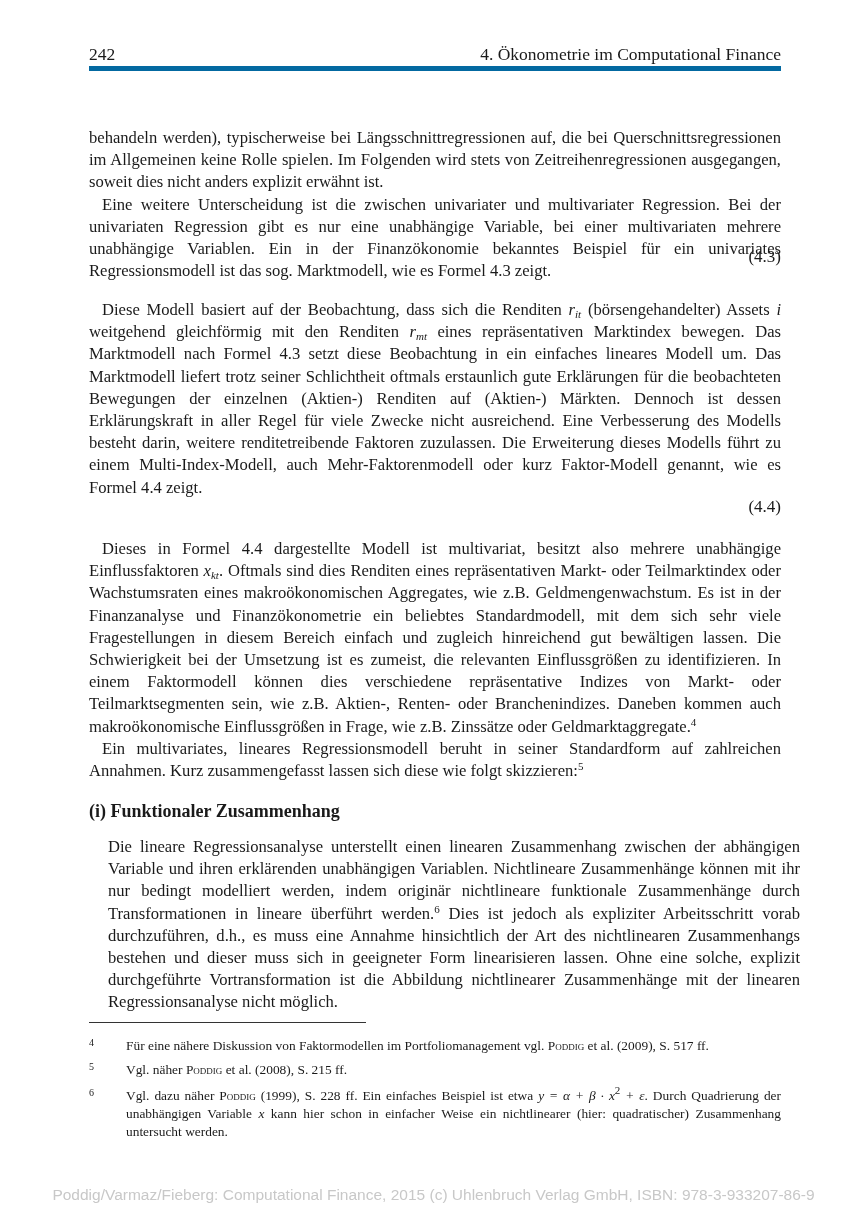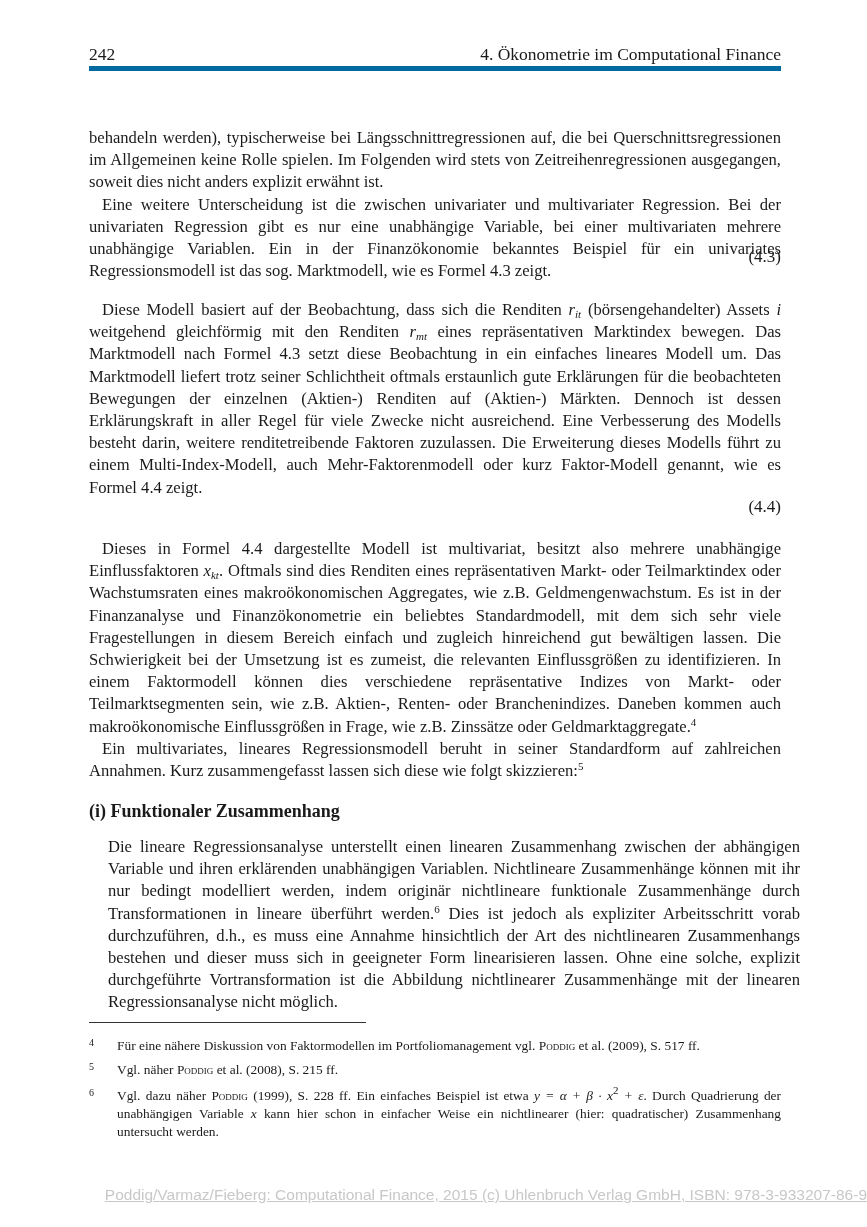--- a/index.html
+++ b/index.html
@@ -16,24 +16,24 @@
     .indent { text-indent:13px; }
     .eq { position:absolute; left:0; width:692px; height:24px; font-size:17px; }
     .eq .formula { position:absolute; left:0; right:0; text-align:center; font-style:italic; }
     .eq .eqnum { position:absolute; right:0; top:0; font-style:normal; }
     .heading { position:absolute; left:0; font-weight:bold; font-size:18px; }
     sub { font-size:11px; vertical-align:-3px; line-height:0; font-style:italic; }
     sup { font-size:11px; vertical-align:6px; line-height:0; }
     .fn-rule { position:absolute; left:0; top:1022px; width:277px; border-top:1px solid #333; }
     .footnote { position:absolute; left:0; width:692px; font-size:13.4px; line-height:18px; }
     .footnote .fnum { position:absolute; left:0; top:-3px; font-size:10px; }
-    .footnote .ftext { margin-left:28px; text-align:justify; }
+    .footnote .ftext { margin-left:37px; text-align:justify; }
     .sc { font-variant:small-caps; }
-    .watermark { position:absolute; left:0; width:867px; top:1186px; text-align:right;
-                 font-family:"Liberation Sans","DejaVu Sans",sans-serif; font-size:15.5px; color:#c8c8c8;text-decoration:underline; }
+    .watermark { position:absolute; left:0; width:867px; top:1186px; text-align:center;
+                 font-family:"Liberation Sans","DejaVu Sans",sans-serif; font-size:15.5px; color:#c8c8c8; }
     i { font-style:italic; }
   </style>
 </head>
 <body>
 
 <div class="page">
 
   <div class="header">
     <span class="num">242</span>
     <span class="title">4. Ökonometrie im Computational Finance</span>

